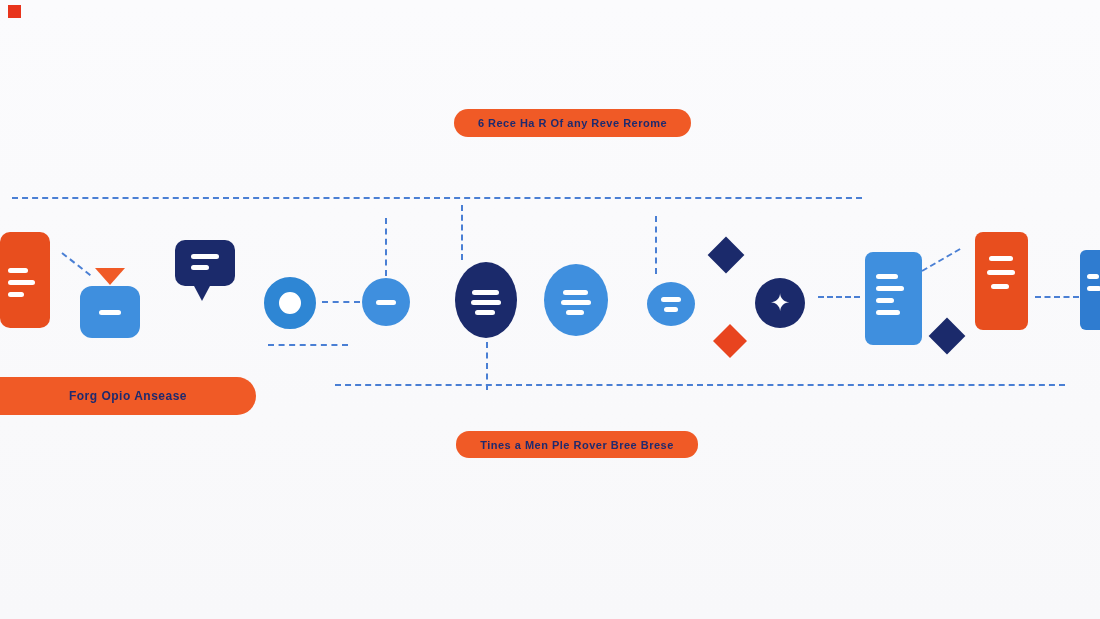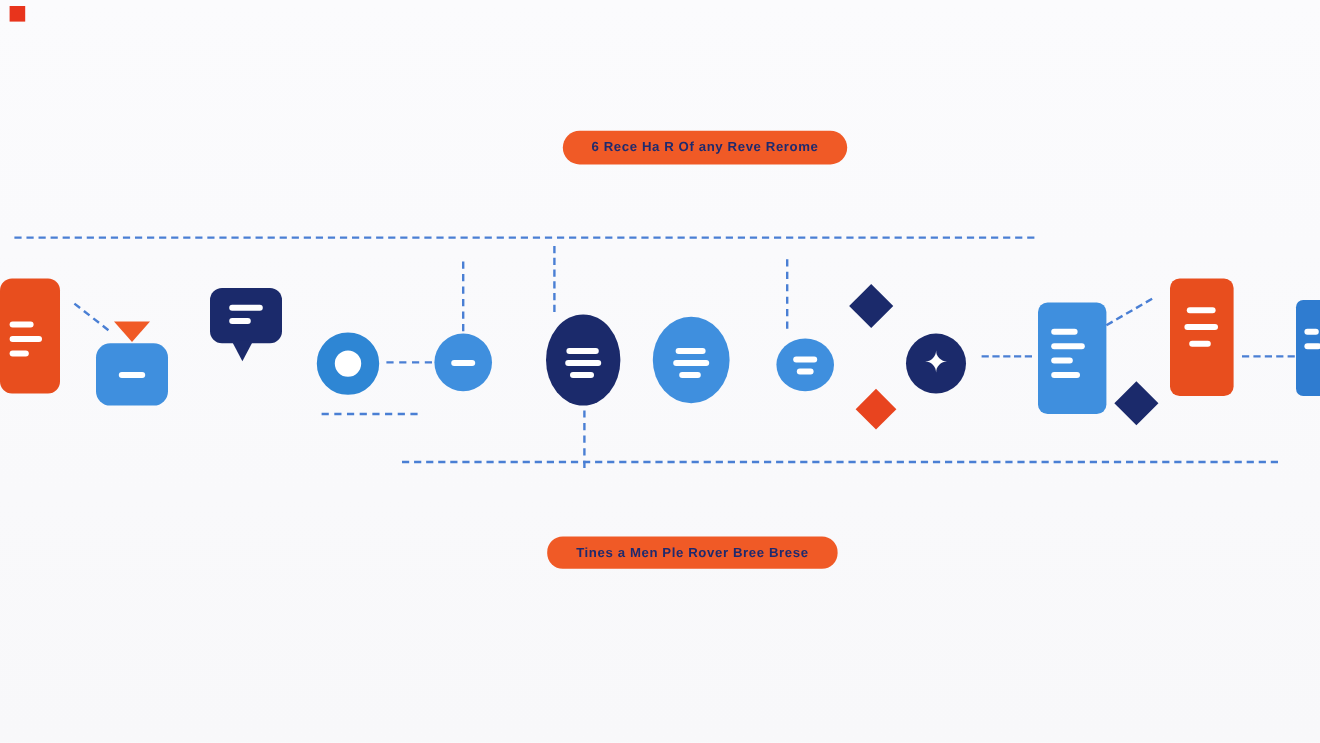--- a/index.html
+++ b/index.html
@@ -42,21 +42,21 @@
   .diamond{transform:rotate(45deg);}
   .shape{position:absolute;}
 </style>
 </head>
 <body>
 
 <div class="canvas">
 
   <div class="abs" style="left:8px;top:5px;width:13px;height:13px;background:#E8341C;"></div>
 
-  <div class="abs pill" style="left:469px;top:109px;width:237px;height:28px;border-radius:14px;">6 Rece Ha R Of any Reve Rerome</div>
+  <div class="abs pill" style="left:454px;top:109px;width:237px;height:28px;border-radius:14px;">6 Rece Ha R Of any Reve Rerome</div>
 
   <div class="abs hdash" style="left:12px;top:197px;width:850px;"></div>
 
   <div class="shape" style="left:0;top:232px;width:50px;height:96px;border-radius:10px;background:var(--red-orange);">
     <div class="wline" style="left:8px;top:36px;width:20px;"></div>
     <div class="wline" style="left:8px;top:48px;width:27px;"></div>
     <div class="wline" style="left:8px;top:60px;width:16px;"></div>
   </div>
 
   <div class="abs ddash" style="left:62px;top:252px;width:36px;transform:rotate(38deg);"></div>
@@ -135,19 +135,20 @@
     <div class="wline" style="left:16px;top:52px;width:18px;"></div>
   </div>
 
   <div class="abs hdash" style="left:1035px;top:296px;width:44px;"></div>
 
   <div class="shape" style="left:1080px;top:250px;width:26px;height:80px;border-radius:6px 0 0 6px;background:#2F7CD0;">
     <div class="wline" style="left:7px;top:24px;width:12px;"></div>
     <div class="wline" style="left:7px;top:36px;width:14px;"></div>
   </div>
 
+  <div class="abs pill" style="left:0;top:377px;width:256px;height:38px;border-radius:0 19px 19px 0;font-size:12px;">Forg Opio Ansease</div>
 
   <div class="abs hdash" style="left:335px;top:384px;width:730px;"></div>
 
-  <div class="abs pill" style="left:456px;top:431px;width:242px;height:27px;border-radius:13px;margin-top:16px;">Tines a Men Ple Rover Bree Brese</div>
+  <div class="abs pill" style="left:456px;top:431px;width:242px;height:27px;border-radius:13px;">Tines a Men Ple Rover Bree Brese</div>
 
 
 </div>
 
 </body></html>

